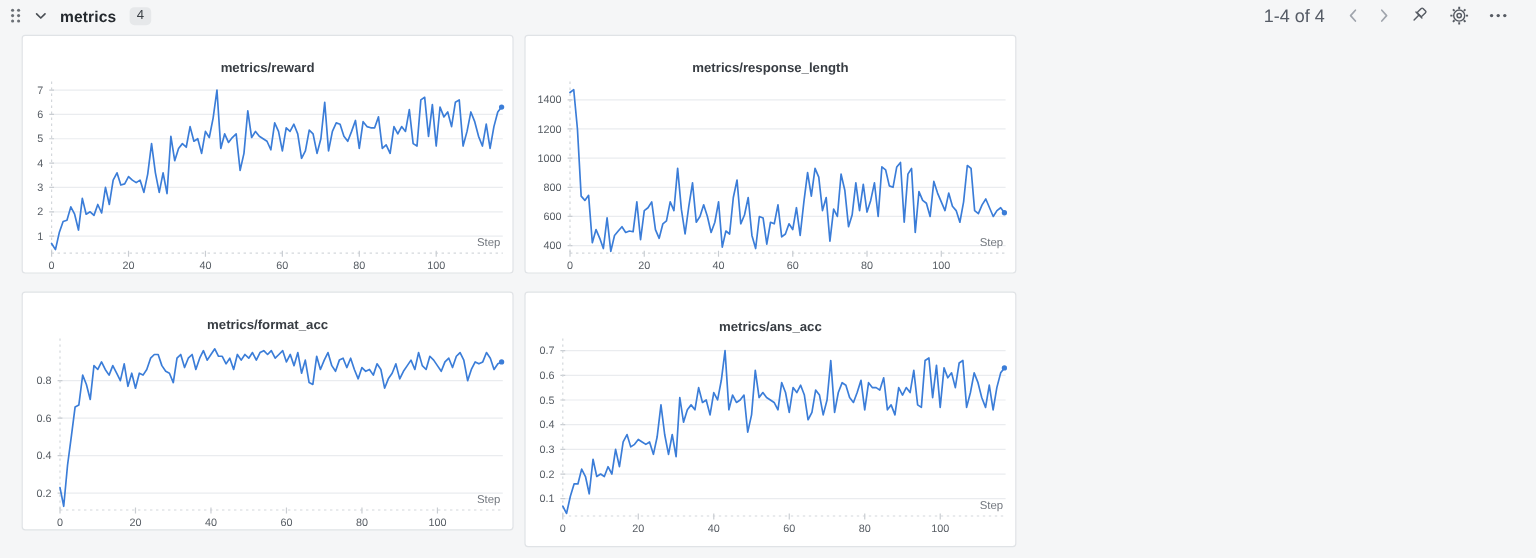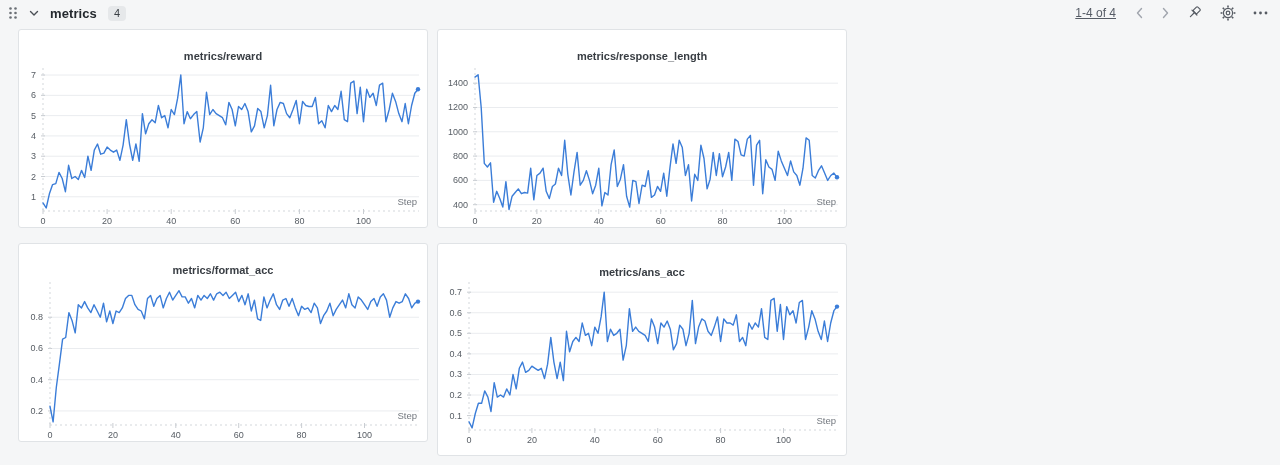--- a/index.html
+++ b/index.html
@@ -6,32 +6,32 @@
   html,body { width:1280px; height:465px; }
   body {
     background:#f5f6f7;
     font-family:"Liberation Sans", sans-serif;
     overflow:hidden;
   }
   
   .hdr {
     height:24px;
     display:flex; align-items:center;
-    padding:2px 12px 0 8px;
+    padding:2px 24px 0 8px;
   }
   .hdr-left { display:flex; align-items:center; gap:11px; }
   .hdr-right { margin-left:auto; display:flex; align-items:center; gap:17px; }
   .ibtn { display:flex; align-items:center; justify-content:center; cursor:pointer; background:none; border:none; padding:0; }
   .sec-title { font-size:13px; font-weight:bold; color:#24292e; letter-spacing:.1px; }
   .badge {
     background:#e6e8ea; color:#3a3f45;
     font-size:11px; line-height:15px;
     padding:0 6px; border-radius:4px;
   }
-  .pager { font-size:12px; color:#565c66; margin-right:2px;text-decoration:underline; }
+  .pager { font-size:15px; color:#565c66; margin-right:2px; }
   
   .panels {
     margin:5px 16px 0 18px;
     display:flex; flex-wrap:wrap;
     gap:15px 9px;
   }
   .panel {
     width:410px; background:#ffffff;
     border:1px solid #e0e3e6; border-radius:3px;
     position:relative;

